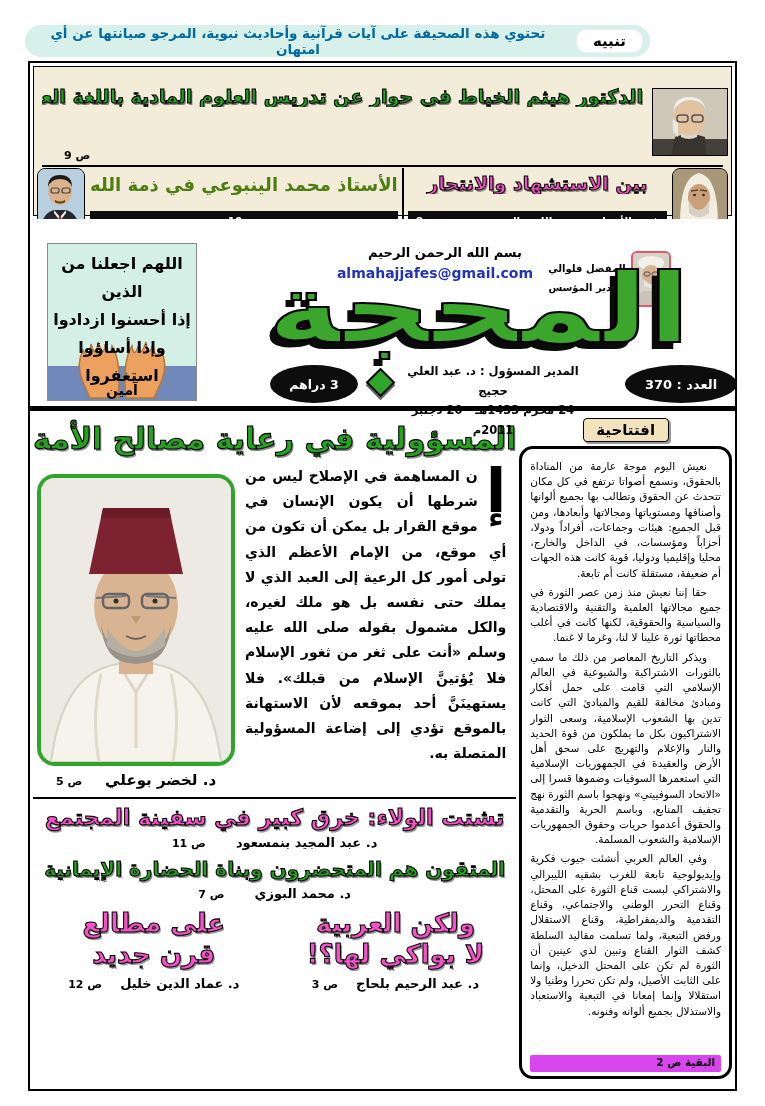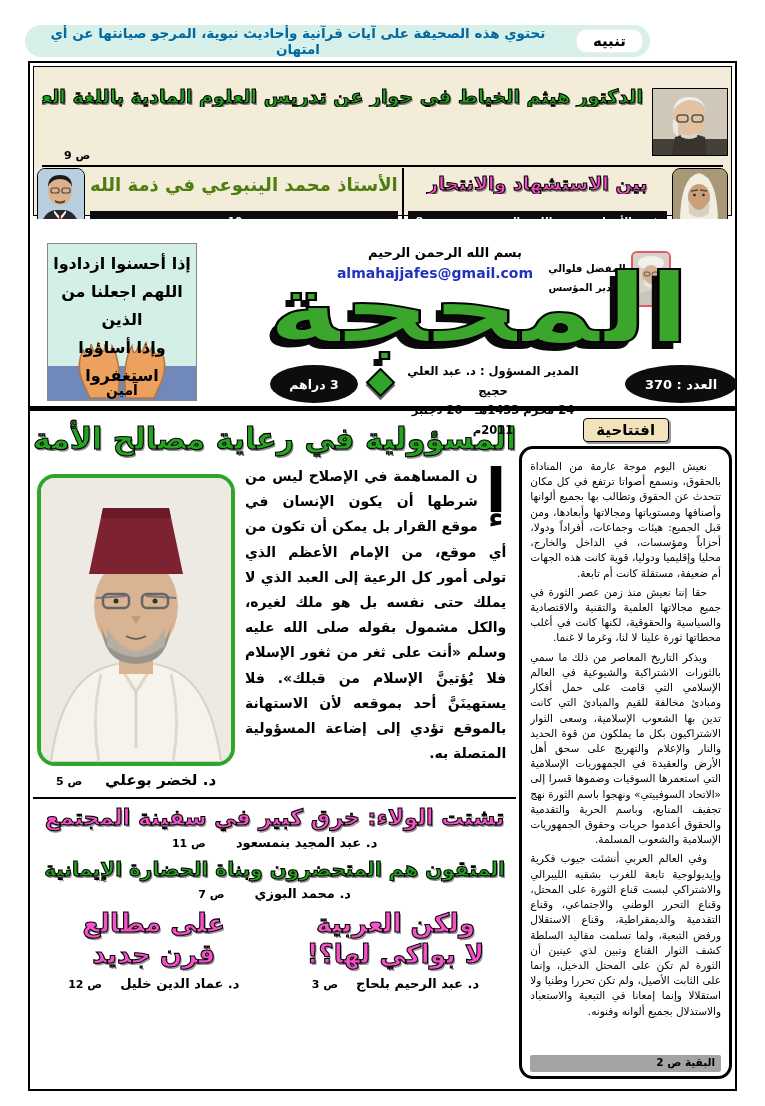--- a/index.html
+++ b/index.html
@@ -80,21 +80,21 @@
   .content { display:flex; direction:rtl; padding:4px 3px; gap:3px; height:672px; }
   .rightcol { width:254px; display:flex; flex-direction:column; }
   .edlabel { width:86px; margin:3px auto 4px; background:#f3e3bd; border:1.5px solid #000;
     border-radius:4px; text-align:center; font-size:15px; font-weight:bold; padding:2px 0;
     box-shadow:2px 2px 0 #999; }
   .edbox { flex:1; border:3.5px solid #000; border-radius:14px; background:#fff;
     padding:6px 8px 4px; display:flex; flex-direction:column; overflow:hidden; }
   .edtitle { text-align:center; font-size:21px; line-height:1.3; margin-bottom:6px; }
   .edbody { flex:1; overflow:hidden; font-size:10.5px; line-height:1.45; text-align:justify; font-weight:500; }
   .edbody p { margin:4px 0 2px; text-indent:14px; }
-  .edcont { height:17px; background:#a3a3a3; font-size:10.5px; font-weight:bold;
+  .edcont { height:17px; background:#d946ef; font-size:10.5px; font-weight:bold;
     padding:1px 6px 0; text-align:right; border-radius:2px; }
 
   .leftcol { flex:1; display:flex; flex-direction:column; }
   .mainhead { text-align:center; font-size:30px; margin:6px 0 6px; white-space:nowrap; }
   .article { display:flex; direction:rtl; }
   .atext { flex:1; padding:2px 10px 0 6px; font-size:14px; font-weight:bold;
     text-align:justify; line-height:1.8; }
   .dropcap { float:right; font-size:60px; line-height:.85; font-weight:bold; margin:2px 0 0 8px; }
   .aphoto { width:206px; padding-top:12px; }
   .aphoto .pframe { width:198px; height:292px; border:4px solid #2fa52b; border-radius:18px;
@@ -187,22 +187,22 @@
           <div class="bar bar3">
             <span>ص 10</span>
           </div>
         </div>
       </div>
     </div>
 
     <div class="masthead">
       <div class="prayer">
         <div class="ptxt">
+          <div>اللهم اجعلنا من الذين</div>
           <div>إذا أحسنوا ازدادوا</div>
-          <div>اللهم اجعلنا من الذين</div>
           <div>وإذا أساؤوا استغفروا</div>
         </div>
         <svg width="148" height="84" viewBox="0 0 148 84">
           <rect y="50" width="148" height="34" fill="#7089ba"></rect>
           <path d="M70 82 Q74 46 64 30 Q62 44 57 28 Q56 44 50 26 Q48 44 43 28 Q41 46 35 34 Q28 48 34 64 L42 82 Z" fill="#eca25e" stroke="#b5763a" stroke-width="1.5"></path>
           <path d="M78 82 Q74 46 84 30 Q86 44 91 28 Q92 44 98 26 Q100 44 105 28 Q107 46 113 34 Q120 48 114 64 L106 82 Z" fill="#eca25e" stroke="#b5763a" stroke-width="1.5"></path>
         </svg>
         <div class="amen">آمين</div>
       </div>
 

